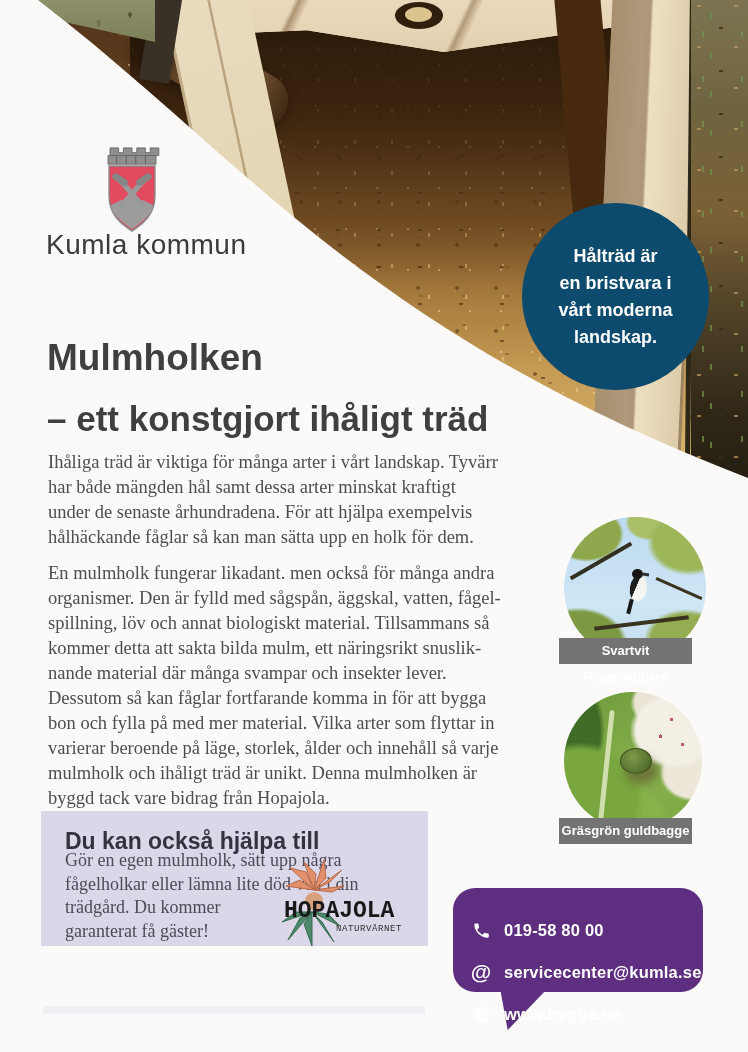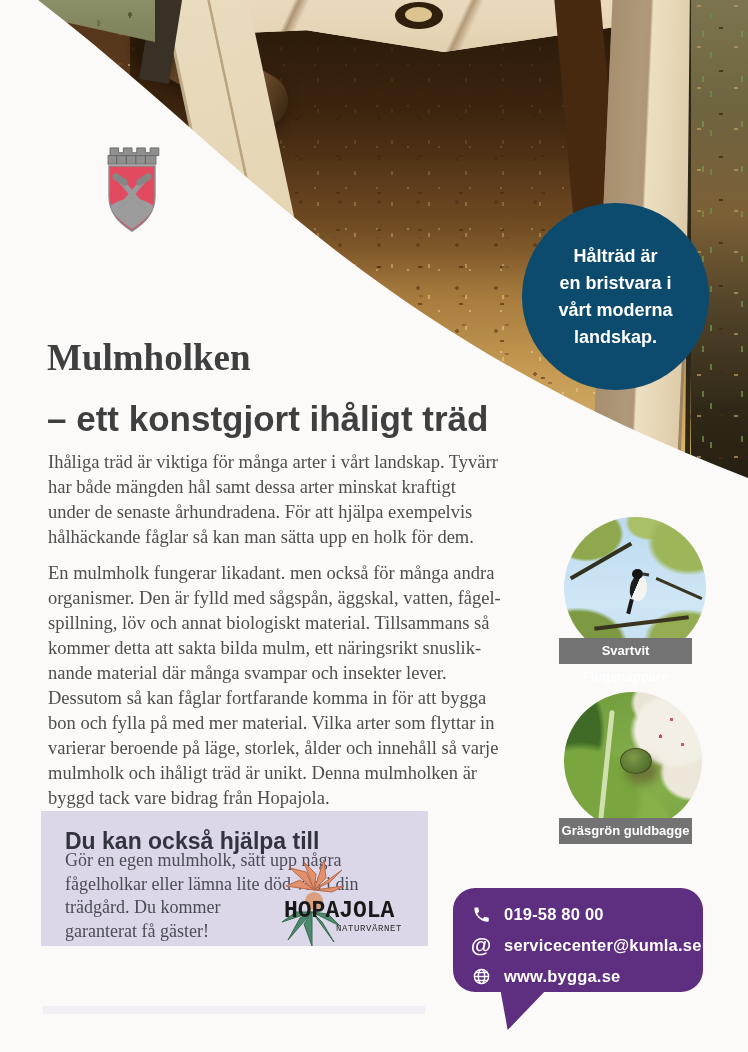--- a/index.html
+++ b/index.html
@@ -56,21 +56,21 @@
   .badge { position:absolute; left:522px; top:203px; width:187px; height:187px; border-radius:50%;
     background:#0c4a6e; display:flex; align-items:center; justify-content:center; text-align:center; }
   .badge-text { color:#fff; font-weight:bold; font-size:18px; line-height:27px; white-space:pre; }
 
   
   .shield { position:absolute; left:103px; top:146px; }
   .brand-name { position:absolute; left:46px; top:229px; font-size:28px; color:#3b3b3b; letter-spacing:.5px; }
 
   
   .title-block { position:absolute; left:47px; top:337px; color:#3f3f3f; }
-  .title-main { font-size:37px; font-weight:bold; line-height:1.15;font-family:Liberation Serif, serif; }
+  .title-main { font-size:37px; font-weight:bold; line-height:1.15; }
   .title-sub  { font-size:35px; font-weight:bold; margin-top:19px; }
   .para { position:absolute; left:48px; width:525px; font-family:"Liberation Serif", serif;
     font-size:18.5px; line-height:25px; color:#4e4e4e; white-space:pre; }
   .para-1 { top:450px; }
   .para-2 { top:561px; }
 
   
   .species-circle { position:absolute; width:142px; height:142px; border-radius:50%; overflow:hidden; }
   .circle-bird { left:564px; top:517px;
     background:
@@ -121,21 +121,21 @@
   .hopajola-flower { position:absolute; left:0; top:0; }
   .hopajola-name { position:absolute; left:6px; top:42px; font-family:"Liberation Mono", monospace;
     font-weight:bold; font-size:23px; color:#181818; letter-spacing:0; }
   .hopajola-tagline { position:absolute; left:58px; top:68px; font-family:"Liberation Mono", monospace;
     font-size:9px; color:#2b2b2b; letter-spacing:.6px; }
 
   
   .contact { position:absolute; left:453px; top:888px; width:250px; height:104px; border-radius:22px; background:#5e2e80; padding:13px 0 0 17px; }
   .contact-tail { position:absolute; left:500px; top:988px; width:48px; height:42px; background:#5e2e80;
     clip-path:polygon(0 0,100% 0,16% 100%); }
-  .contact-row { display:flex; align-items:center; height:26px; margin-bottom:5px; }
+  .contact-row { display:flex; align-items:center; height:26px; margin-bottom:5px;margin-top:16px; }
   .contact-icon { width:22px; height:22px; display:flex; align-items:center; justify-content:center; margin-right:12px; }
   .contact-text { color:#fff; font-weight:bold; font-size:16.5px; letter-spacing:.2px; }
   .at-glyph { color:#fff; font-weight:bold; font-size:21px; line-height:22px; font-family:"Liberation Sans", sans-serif; }
 </style>
 </head>
 <body>
 
 <div class="page">
 
   <div class="hero">
@@ -176,20 +176,21 @@
     <path d="M8 62 Q30 48 52 62 Q52 72 30 87 Q8 72 8 62 Z" fill="#9c9c9c"></path>
     <g stroke="#9a9a9a" stroke-width="5.5" stroke-linecap="round">
       <line x1="18" y1="36" x2="42" y2="64"></line>
       <line x1="42" y1="36" x2="18" y2="64"></line>
     </g>
     <g stroke="#878787" stroke-width="7" stroke-linecap="round">
       <line x1="13" y1="32" x2="22" y2="38"></line>
       <line x1="47" y1="32" x2="38" y2="38"></line>
     </g>
   </svg>
+  <div class="brand-name">Kumla kommun</div>
 
   <div class="title-block">
     <div class="title-main">Mulmholken</div>
     <div class="title-sub">– ett konstgjort ihåligt träd</div>
   </div>
 
   <div class="para para-1">Ihåliga träd är viktiga för många arter i vårt landskap. Tyvärr
 har både mängden hål samt dessa arter minskat kraftigt
 under de senaste århundradena. För att hjälpa exempelvis
 hålhäckande fåglar så kan man sätta upp en holk för dem.</div>

